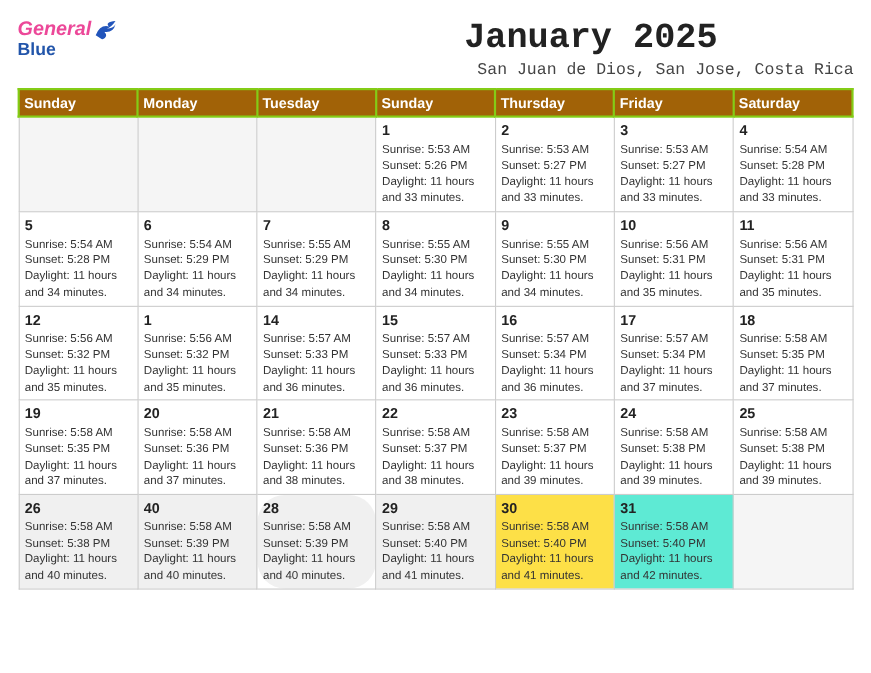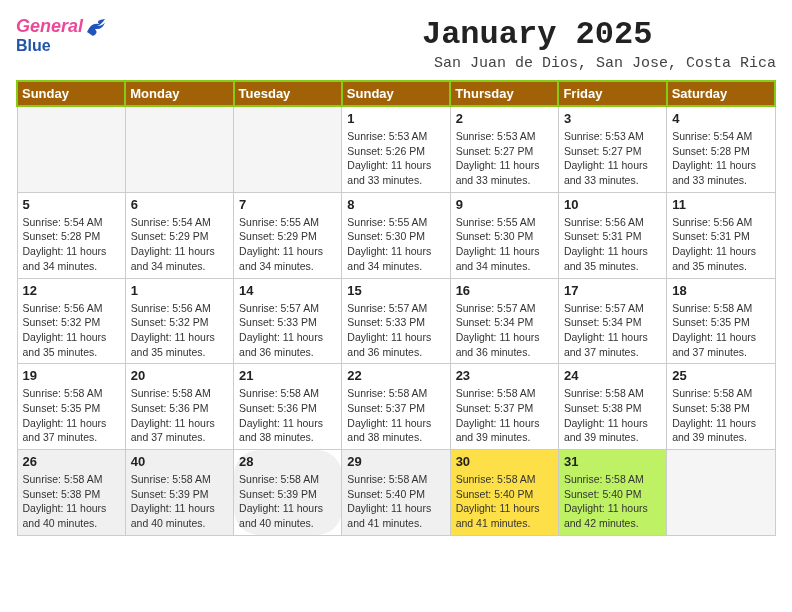--- a/index.html
+++ b/index.html
@@ -251,20 +251,20 @@
           <div class="day-info">Sunrise: 5:58 AM<br>Sunset: 5:39 PM<br>Daylight: 11 hours and 40 minutes.</div>
         </td>
         <td style="background: rgb(240, 240, 240);">
           <div class="day-num">29</div>
           <div class="day-info">Sunrise: 5:58 AM<br>Sunset: 5:40 PM<br>Daylight: 11 hours and 41 minutes.</div>
         </td>
         <td style="background: #fde047;">
           <div class="day-num">30</div>
           <div class="day-info">Sunrise: 5:58 AM<br>Sunset: 5:40 PM<br>Daylight: 11 hours and 41 minutes.</div>
         </td>
-        <td style="background: #bef264; margin-left: 25px;">
+        <td style="background: #5eead4; margin-left: 25px;">
           <div class="day-num">31</div>
           <div class="day-info">Sunrise: 5:58 AM<br>Sunset: 5:40 PM<br>Daylight: 11 hours and 42 minutes.</div>
         </td>
         <td class="empty"></td>
       </tr>
     </tbody>
 </table>
 
 </body></html>

